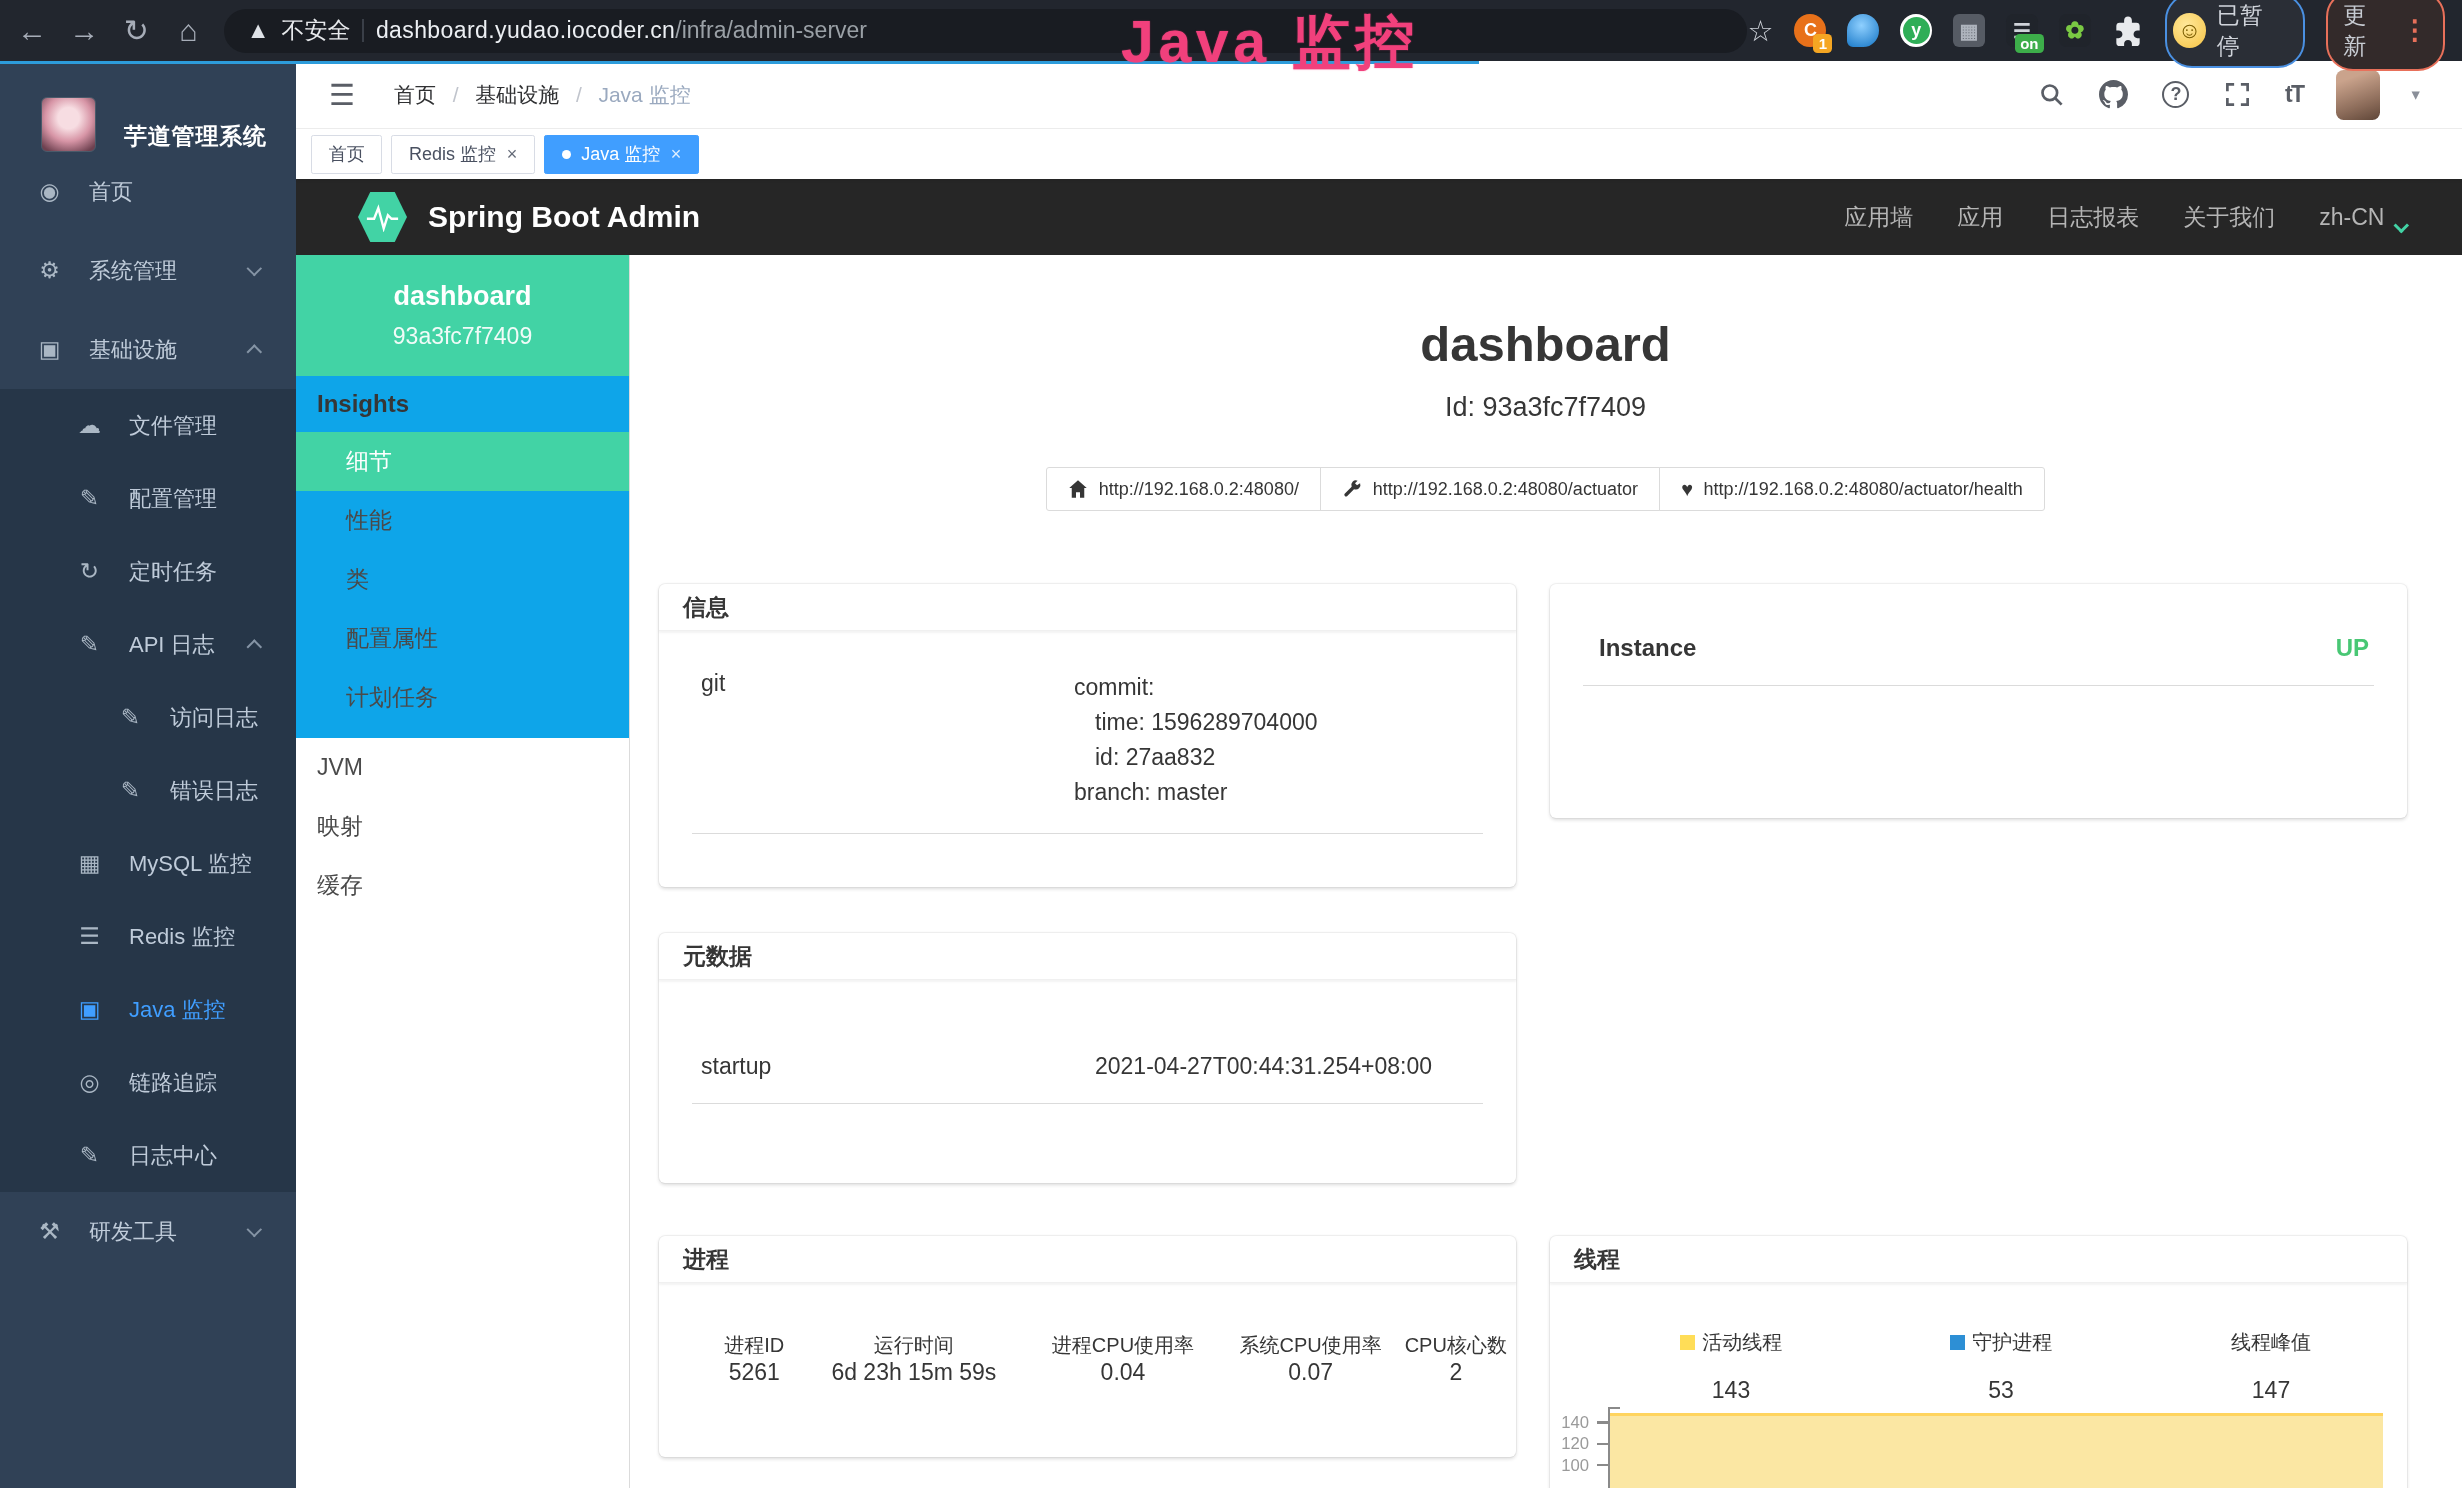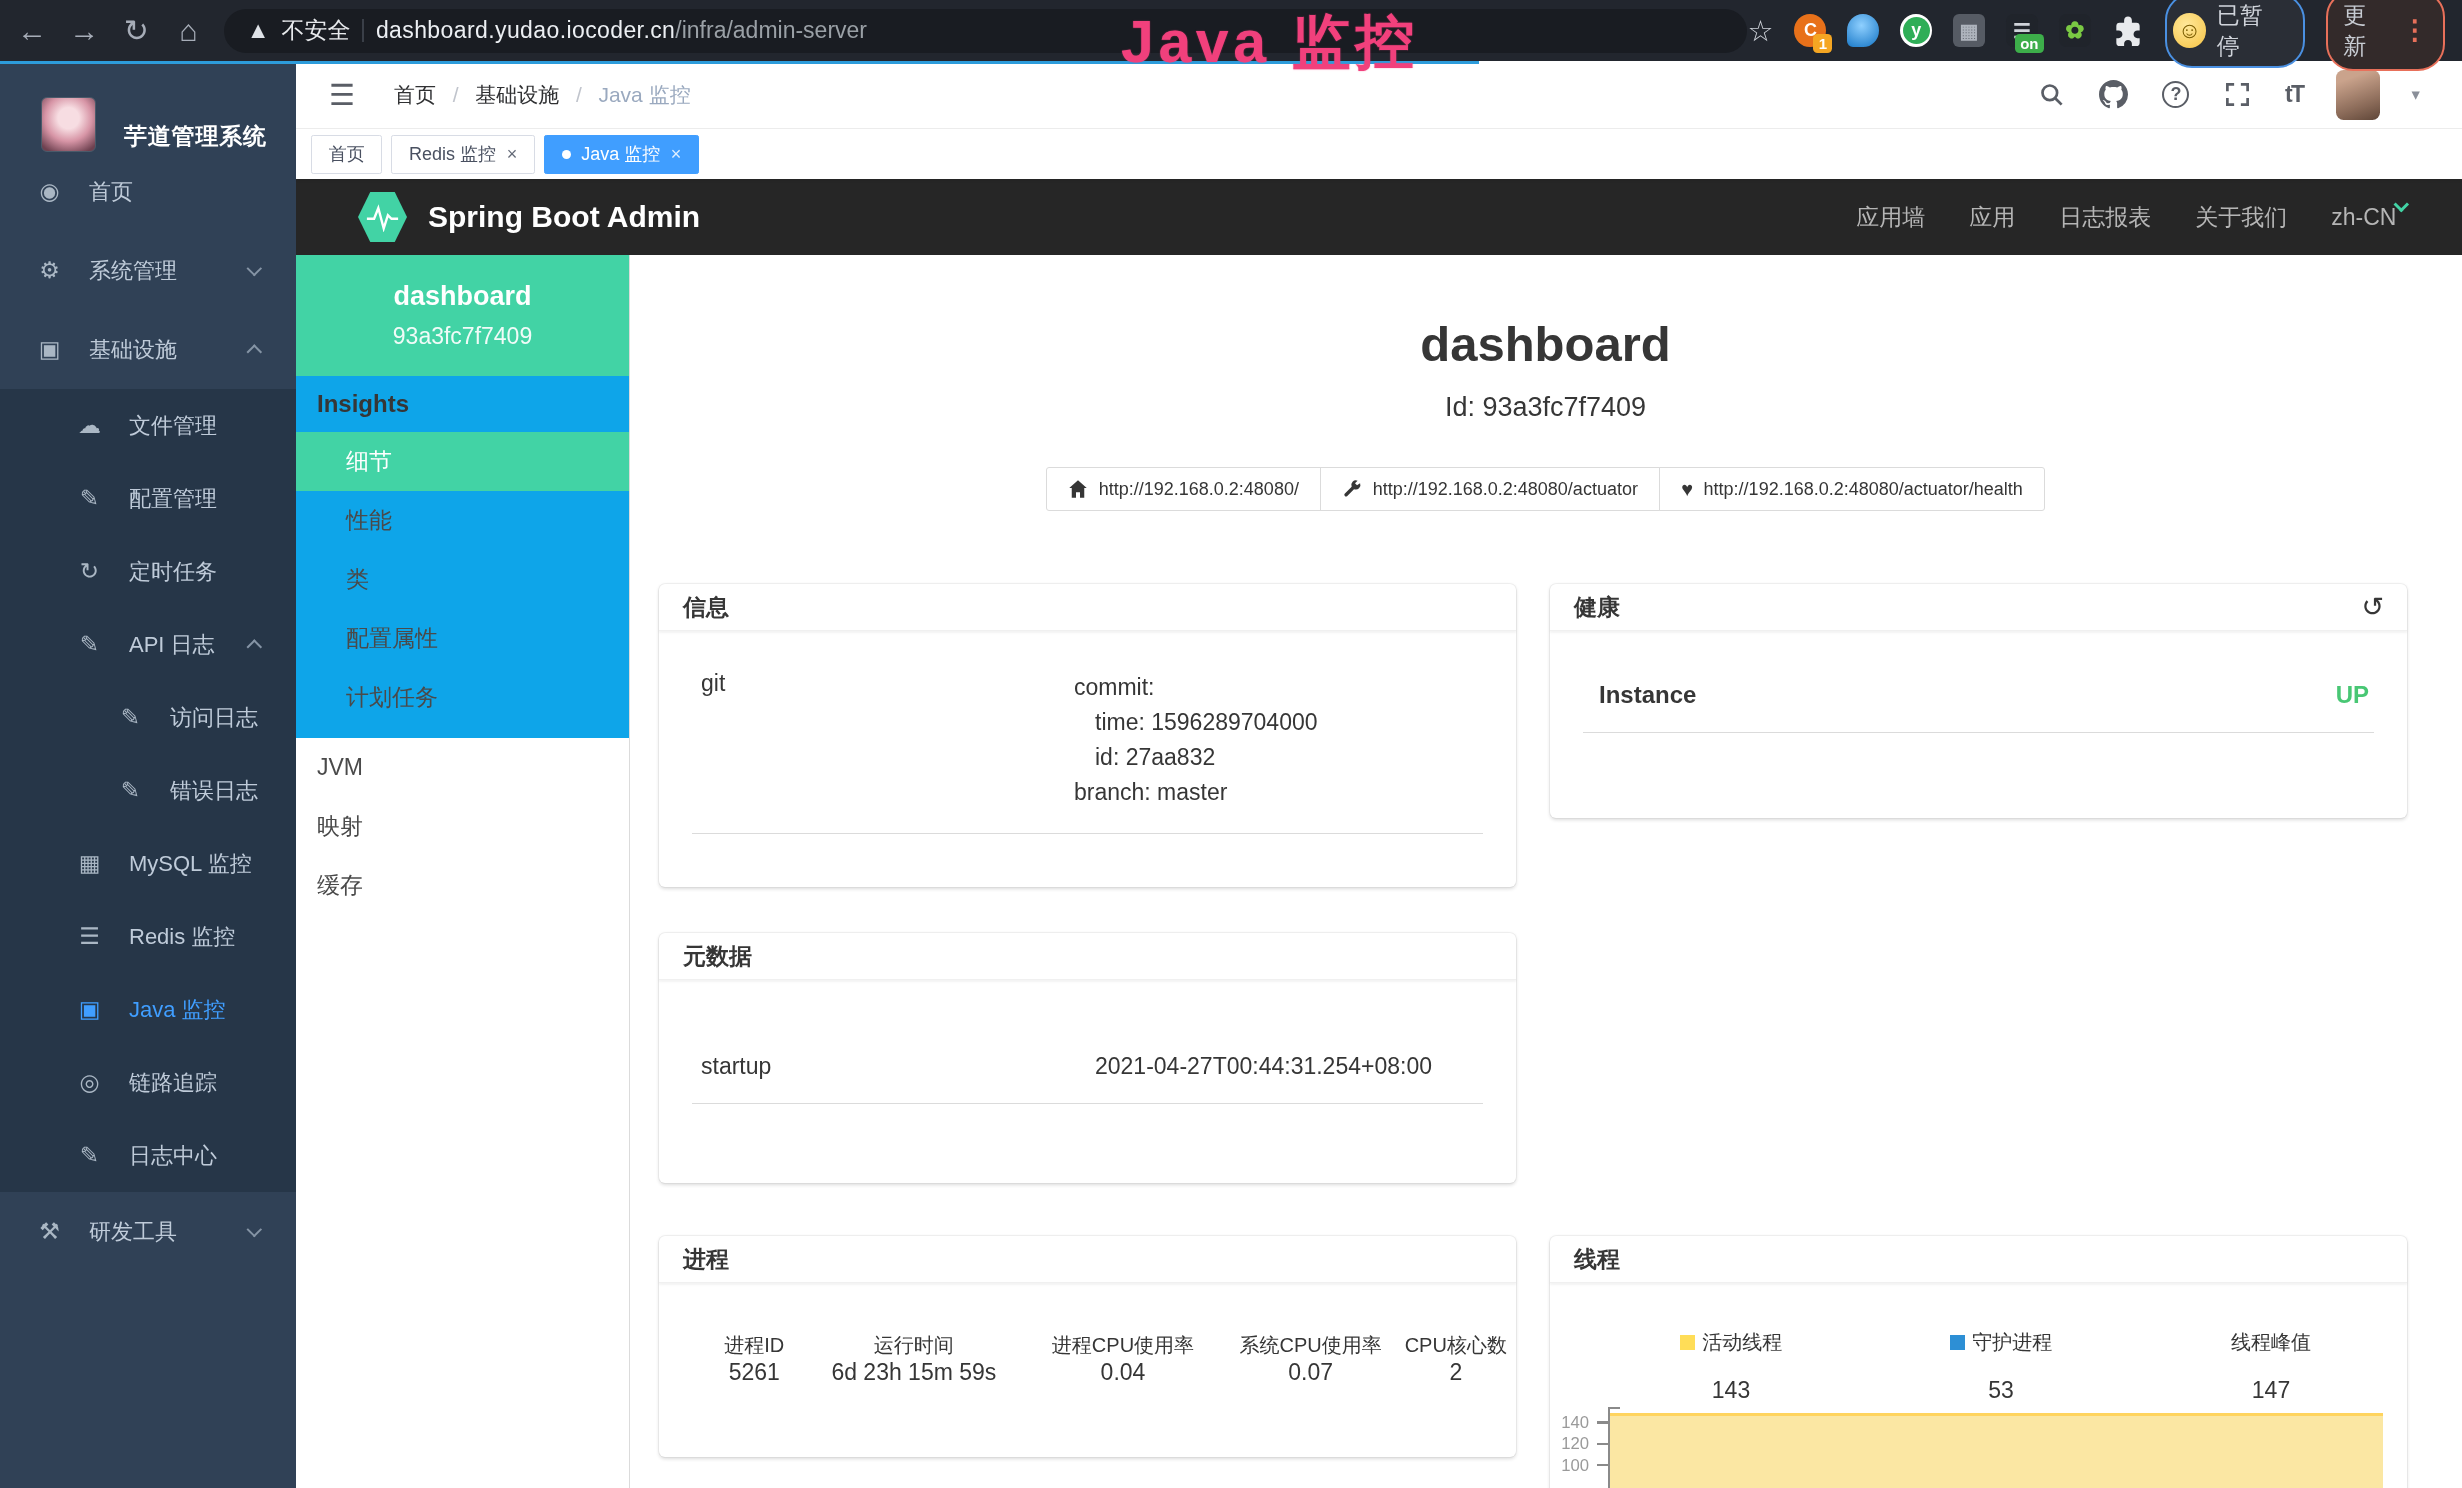--- a/index.html
+++ b/index.html
@@ -98,21 +98,21 @@
 
   
   .sba-bar{position:absolute;top:179px;left:296px;right:0;height:76px;background:var(--sba-bg);
     display:flex;align-items:center;z-index:15}
   .hexagon{width:49px;height:53px;background:var(--green);margin-left:62px;
     clip-path:polygon(25% 3%,75% 3%,100% 50%,75% 97%,25% 97%,0% 50%);
     display:flex;align-items:center;justify-content:center}
   .brand{color:#fff;font-size:30px;font-weight:700;margin-left:21px}
   .sba-nav{margin-left:auto;display:flex;align-items:center;gap:44px;padding-right:55px}
   .sba-nav .nv{color:#b5b5b5;font-size:23px}
-  .lang{display:flex;align-items:flex-start;color:#b5b5b5;font-size:23px}
+  .lang{display:flex;align-items:flex-end;gap:12px;color:#b5b5b5;font-size:23px}
   .chev-green{width:10.6px;height:10.6px;border-right:3px solid var(--green);
     border-bottom:3px solid var(--green);transform:rotate(45deg);margin-top:-4.6px}
 
   
   .sba-side{position:absolute;top:255px;left:296px;width:334px;bottom:0;background:#fff;
     border-right:0.8px solid #dbdbdb;z-index:12}
   .inst-head{height:121px;background:var(--green);color:#fff;display:flex;flex-direction:column;
     align-items:center;justify-content:center;gap:10.6px}
   .inst-name{font-size:27px;font-weight:700}
   .inst-id{font-size:23px;opacity:.92}
@@ -420,24 +420,20 @@
           <span>commit:</span>
           <span class="ind">time: 1596289704000</span>
           <span class="ind">id: 27aa832</span>
           <span>branch: master</span>
         </div>
       </div>
       <div class="row-line"></div>
     </div>
 
     <div class="card" style="left:921px;top:329px;width:857px;height:234px">
-      <div class="card-h">
-        <span>健康</span>
-        <span class="hist">↺</span>
-      </div>
       <div class="h-row">
         <span class="h-lbl">Instance</span>
         <span class="h-val">UP</span>
       </div>
       <div class="row-line"></div>
     </div>
 
     <div class="card" style="left:30px;top:678px;width:857px;height:250px">
       <div class="card-h">元数据</div>
       <div class="meta-row">

